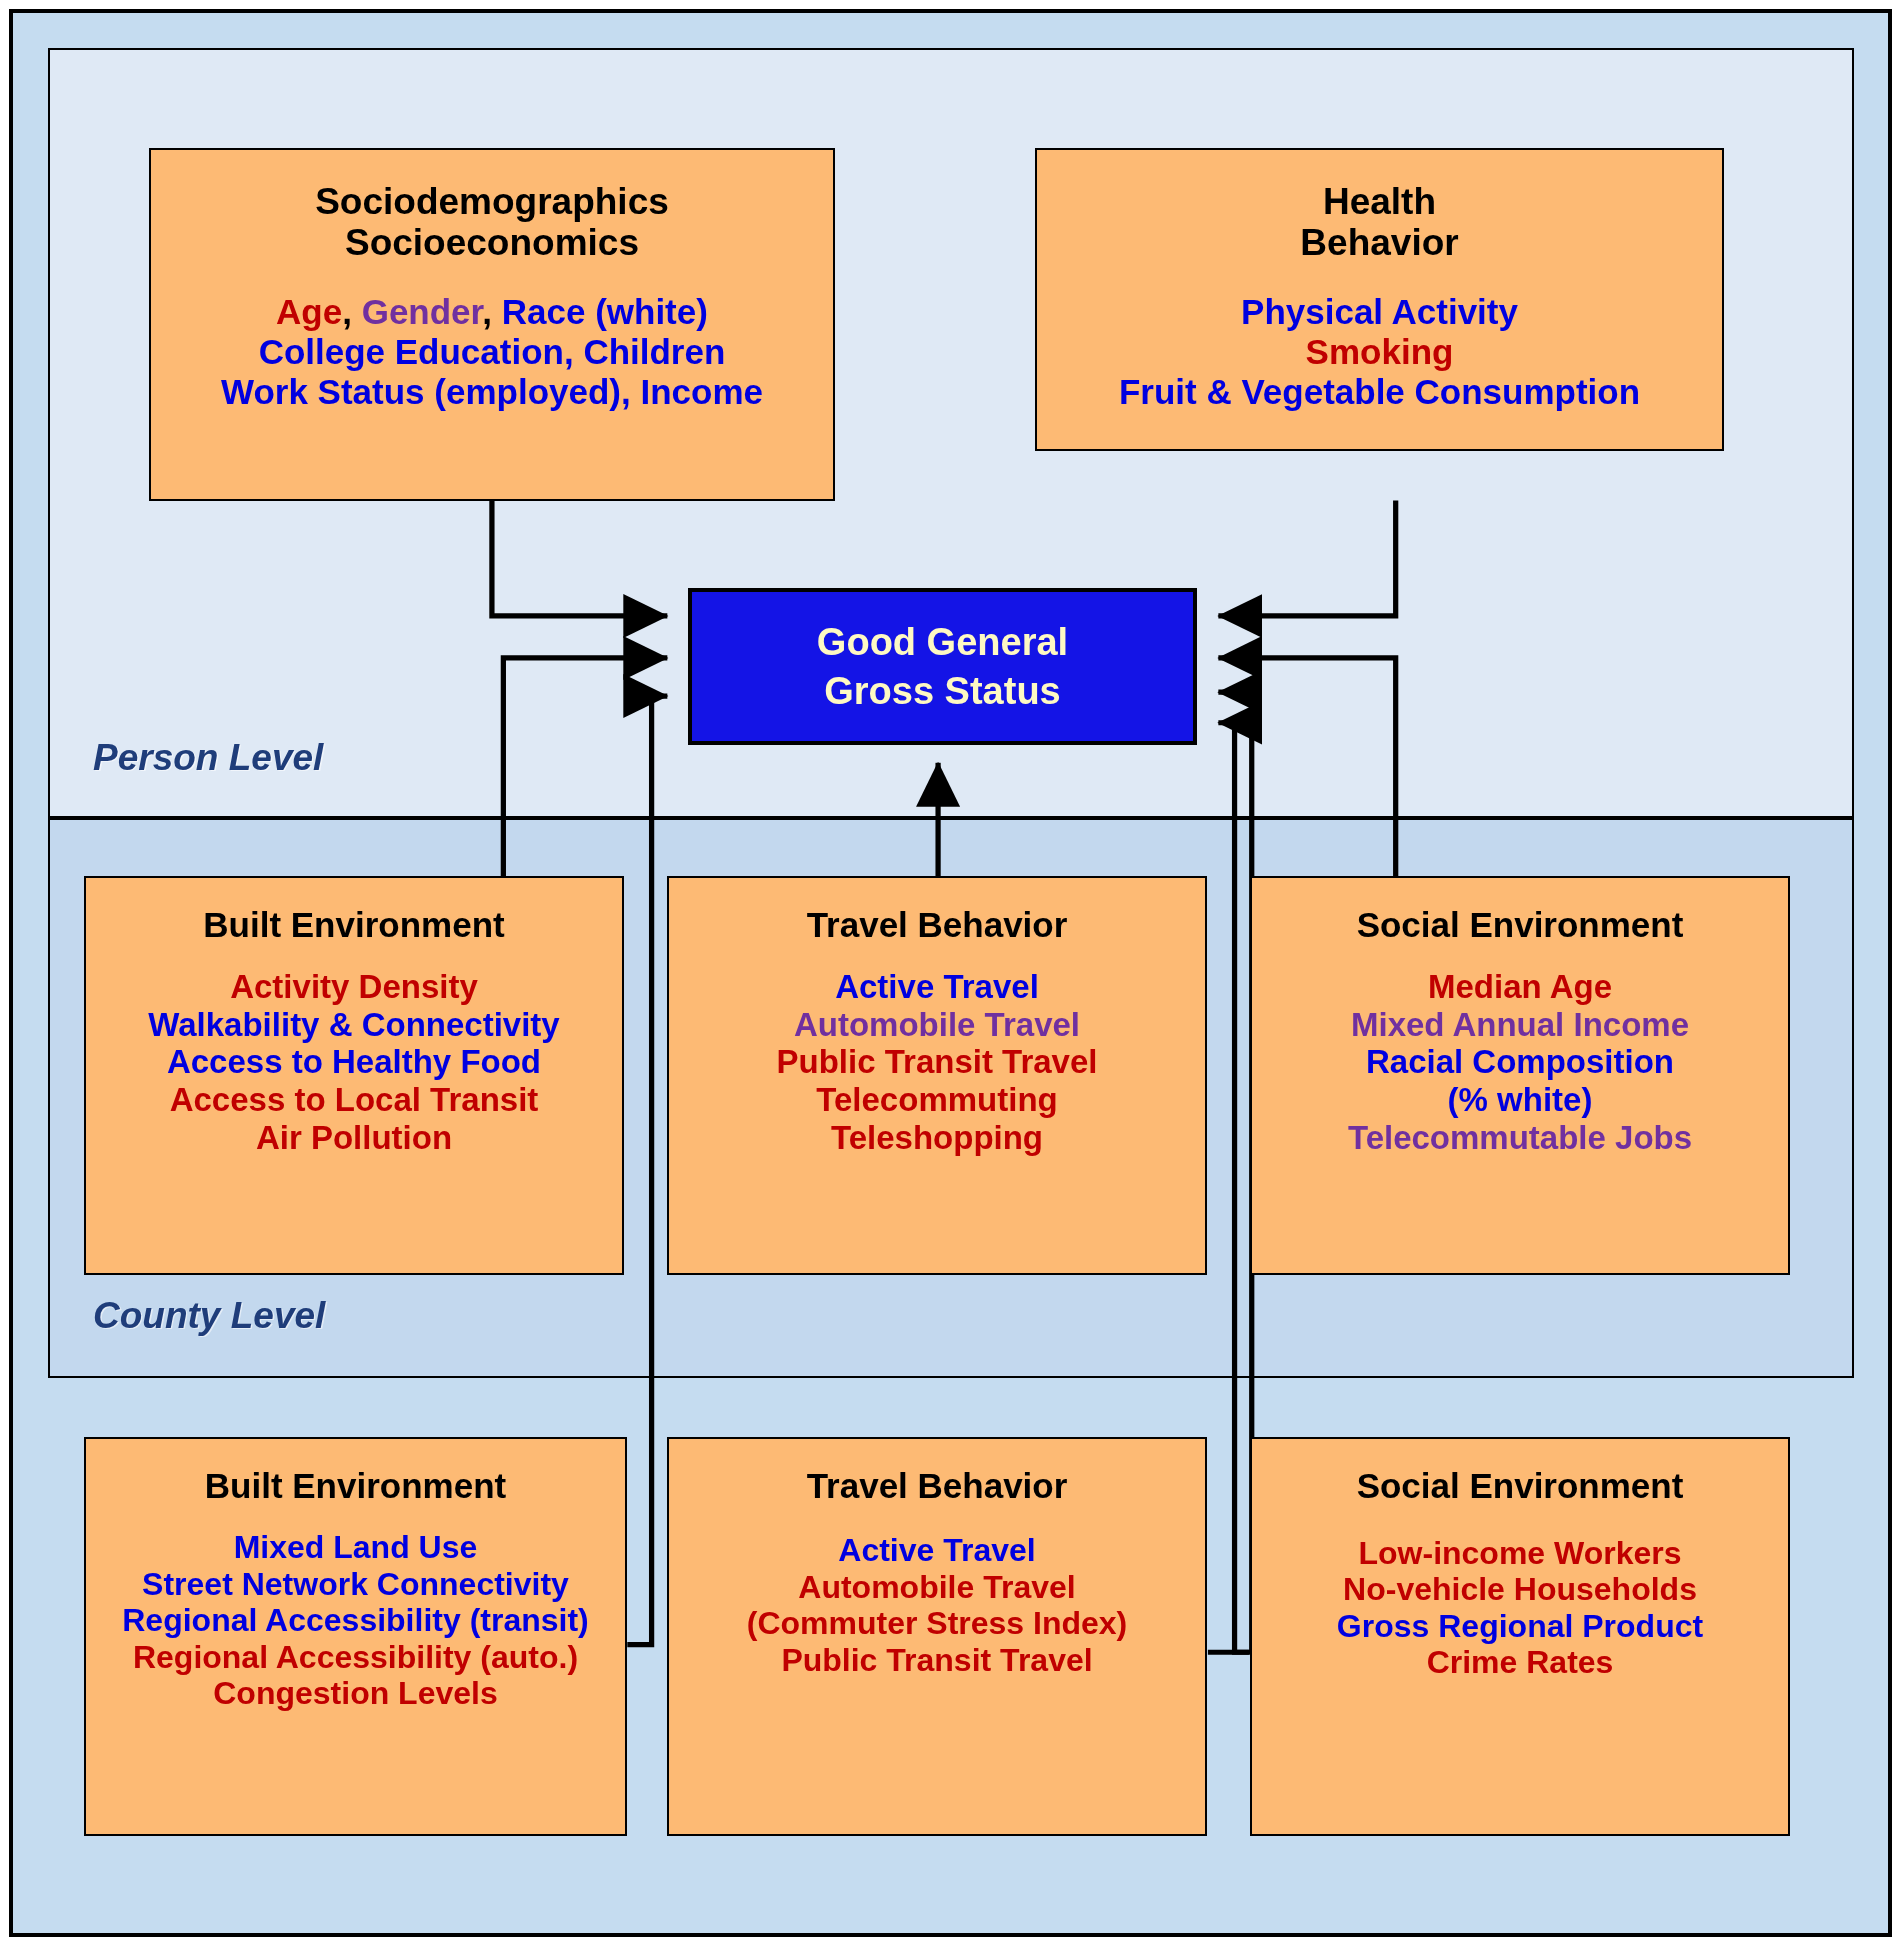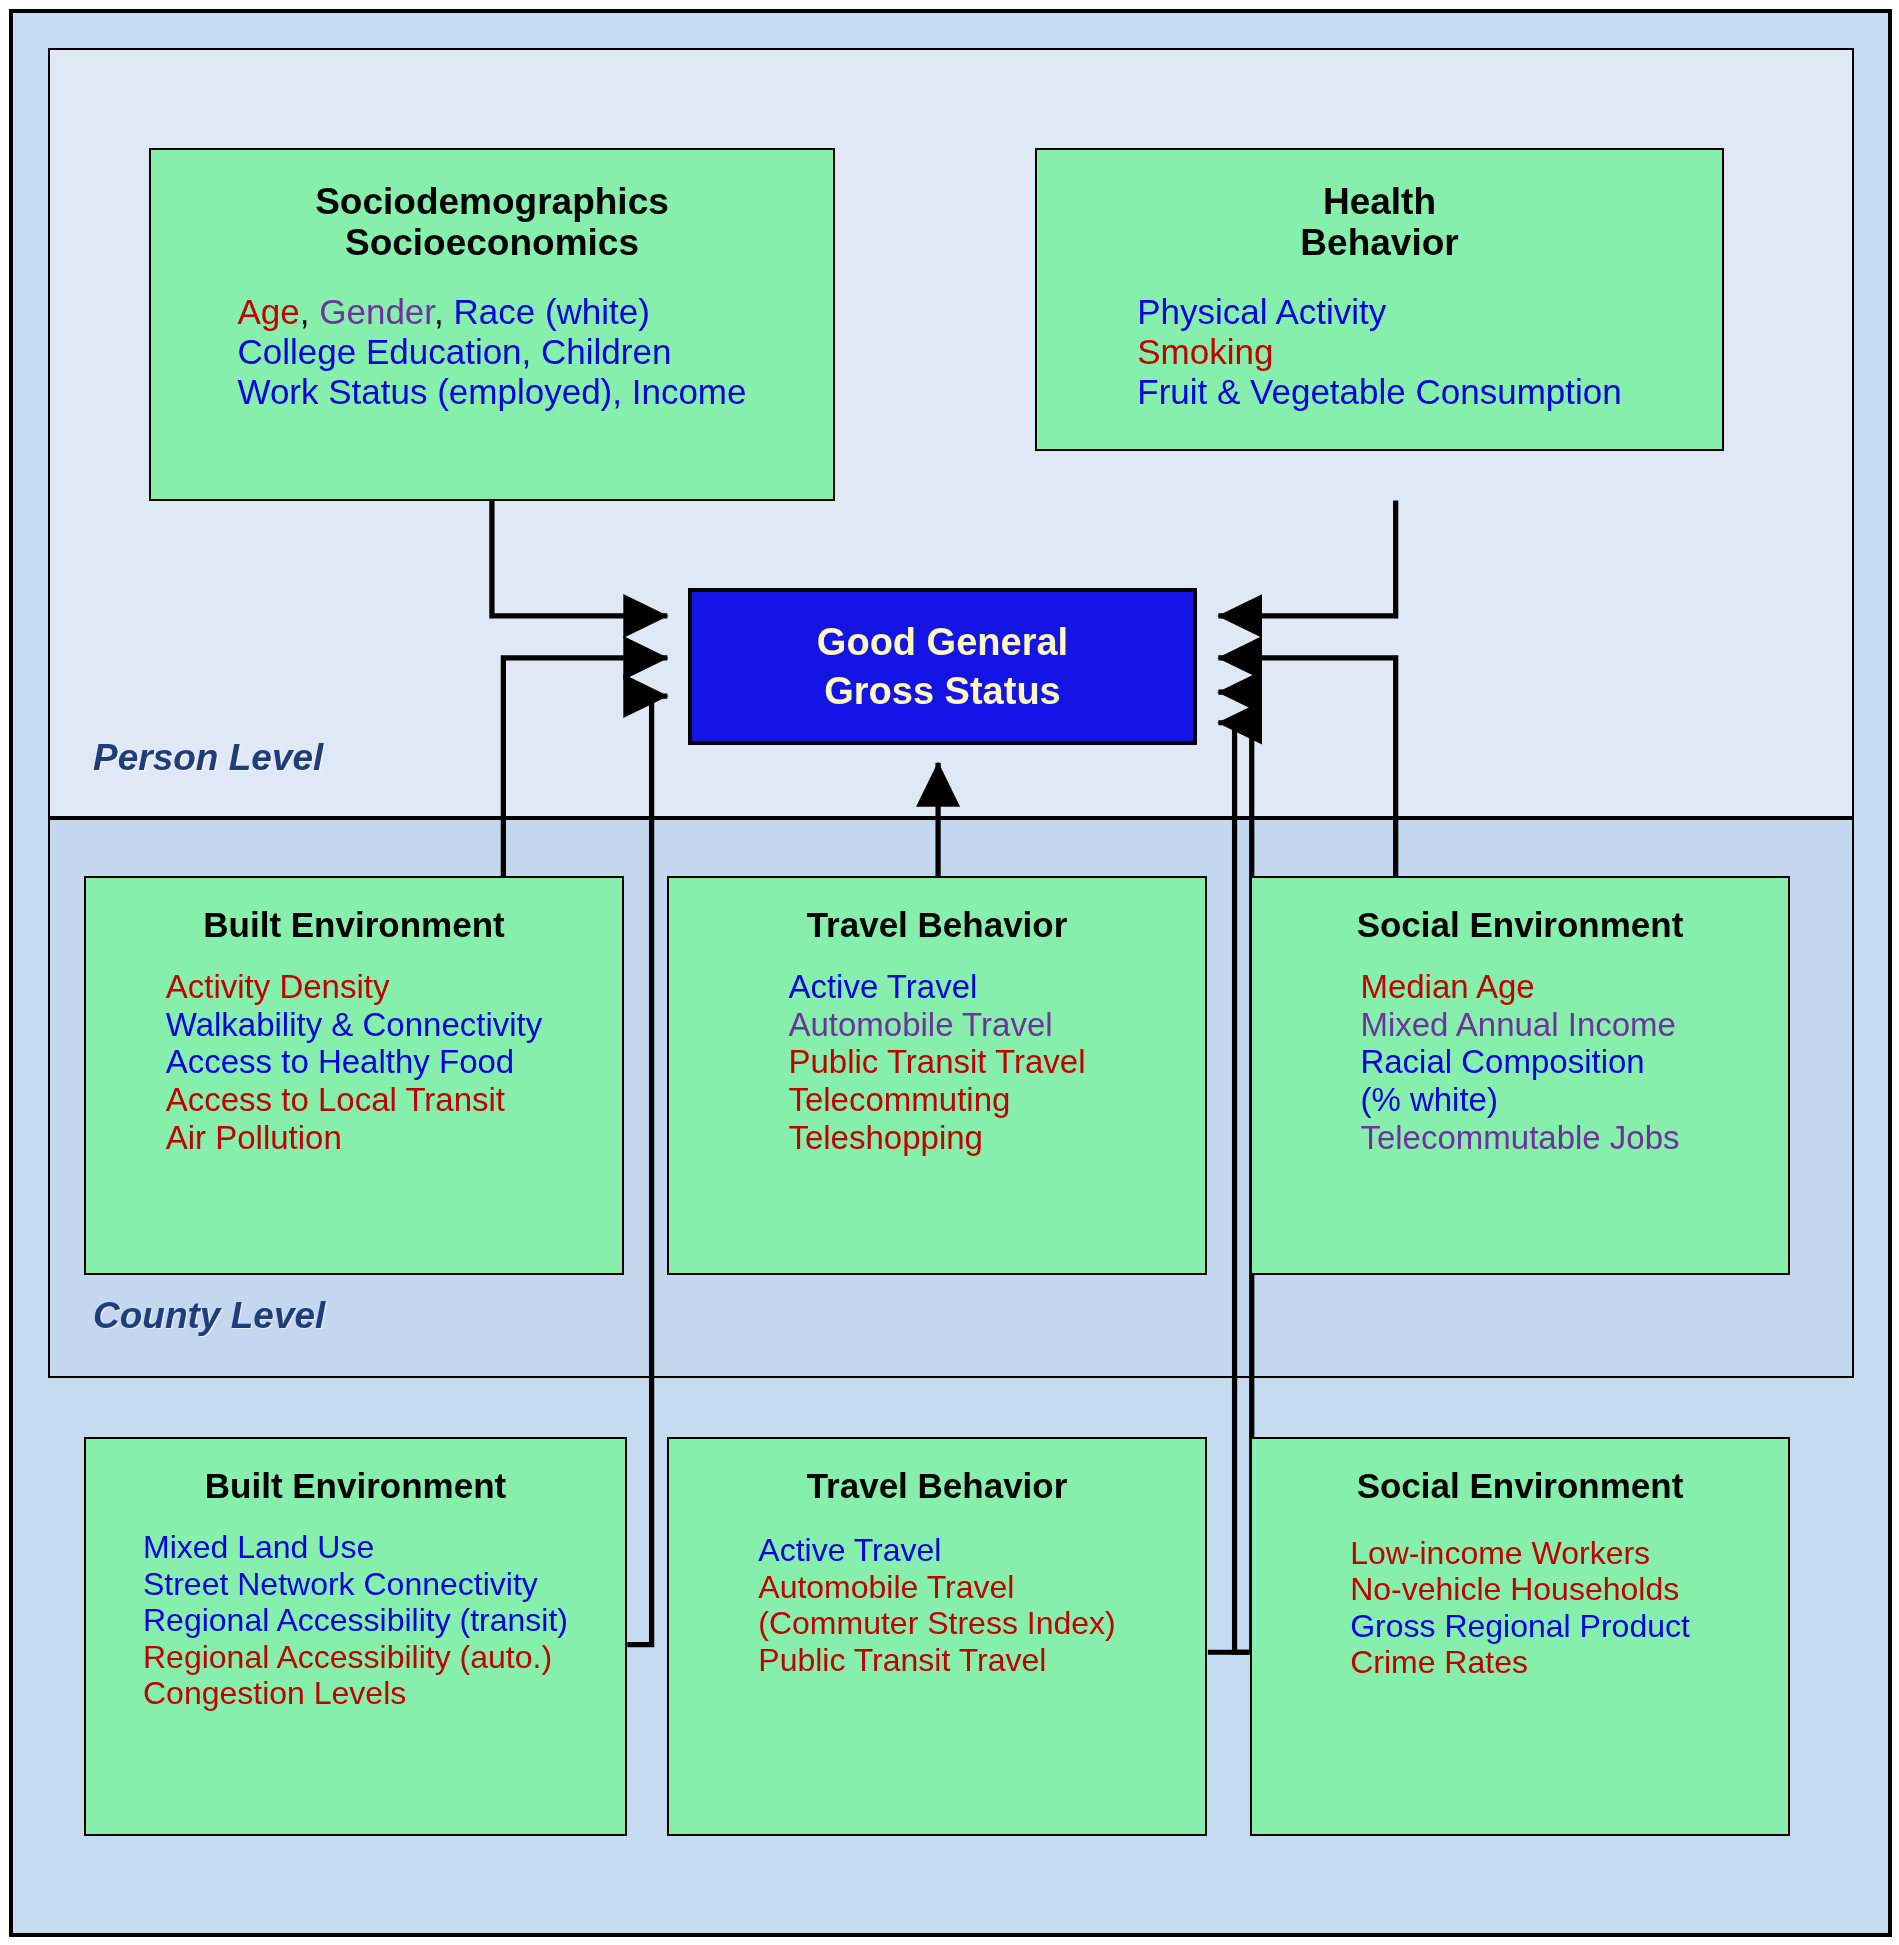--- a/index.html
+++ b/index.html
@@ -10,24 +10,24 @@
   .outer-frame{position:absolute;left:8.6px;top:8.6px;width:1883px;height:1928px;
     border:4.3px solid #000;background:#c5dcf0;box-sizing:border-box;}
 
   
   .panel{position:absolute;box-sizing:border-box;border:2.4px solid #000;}
   #panel-person{left:48px;top:48px;width:1806px;height:770px;background:#dfe9f5;}
   #panel-county{left:48px;top:818px;width:1806px;height:560px;background:#c3d8ee;}
 
   
   
-  .box{position:absolute;box-sizing:border-box;background:#86efac;border:2.9px solid #000;
+  .box{position:absolute;box-sizing:border-box;background:#fdba74;border:2.9px solid #000;
     display:flex;flex-direction:column;align-items:center;}
   .box-title{font-weight:bold;color:#000;text-align:center;line-height:1.12;}
-  .box-lines{line-height:1.14;}
+  .box-lines{text-align:center;line-height:1.14;font-weight:bold;}
   .box-lines div{white-space:nowrap;}
 
   
   #box-sociodem{left:149px;top:148px;width:686px;height:353px;padding-top:31px;}
   #box-sociodem .box-title{font-size:37px;}
   #box-sociodem .box-lines{font-size:35px;margin-top:28px;}
 
   #box-health{left:1035px;top:148px;width:689px;height:303px;padding-top:31px;}
   #box-health .box-title{font-size:37px;}
   #box-health .box-lines{font-size:35px;margin-top:28px;}

